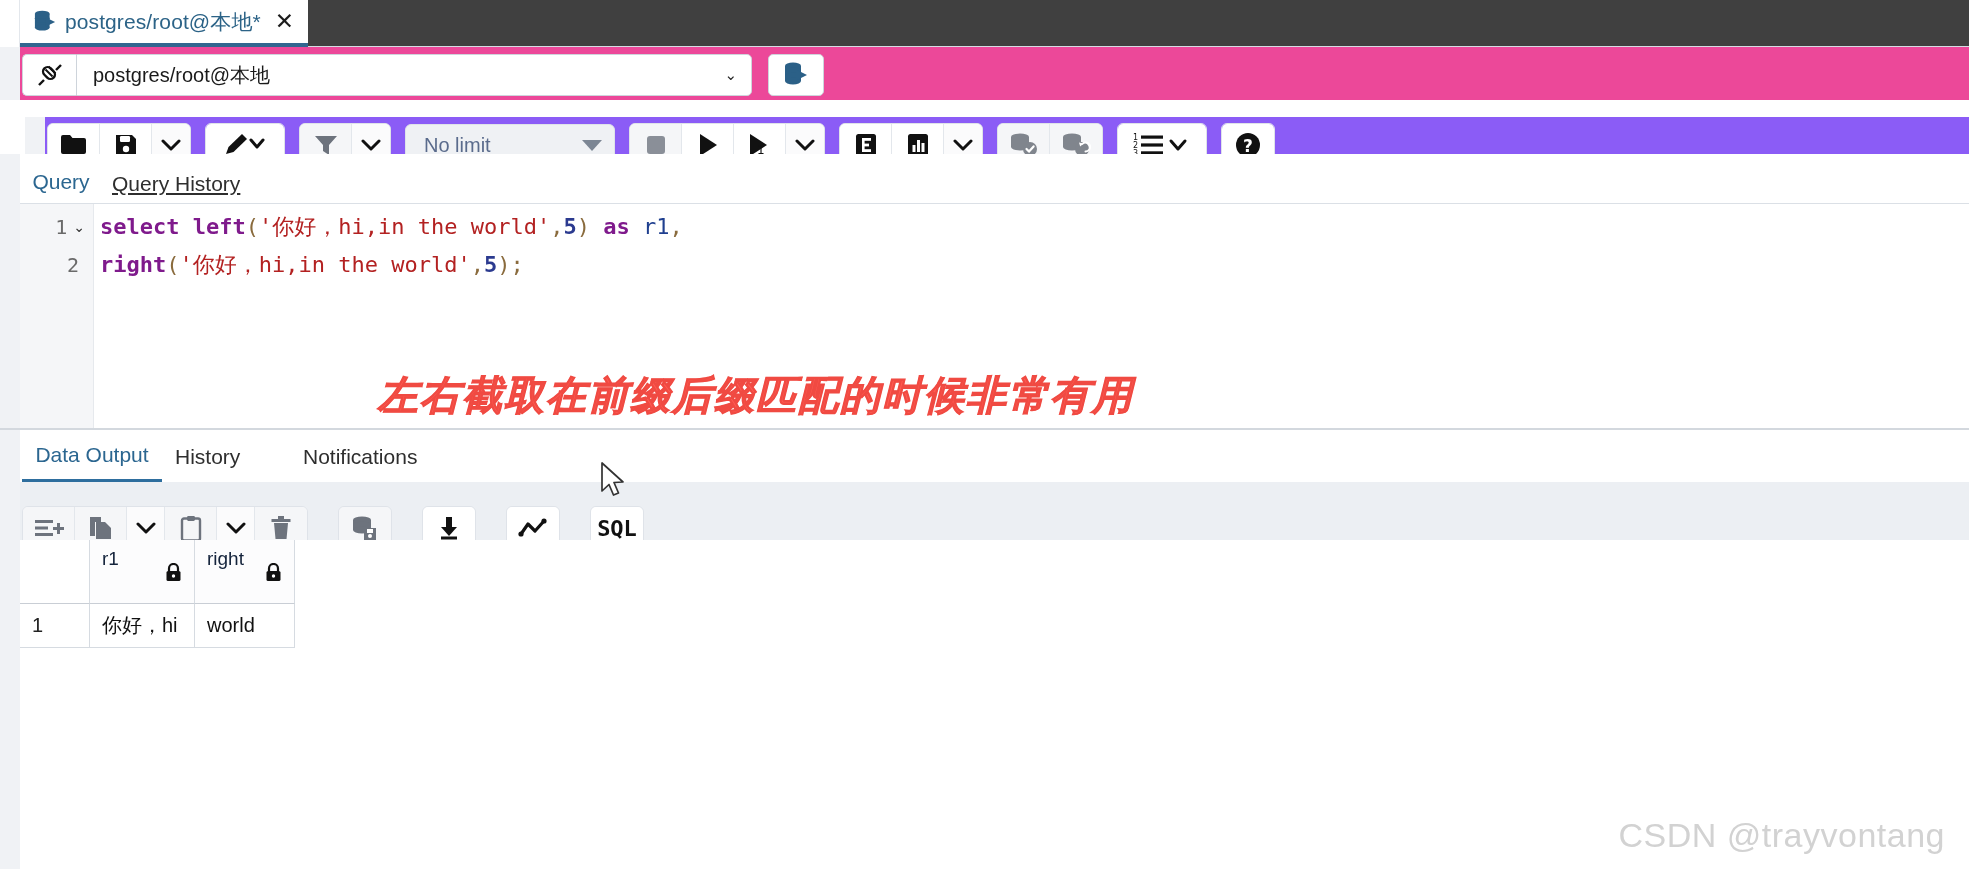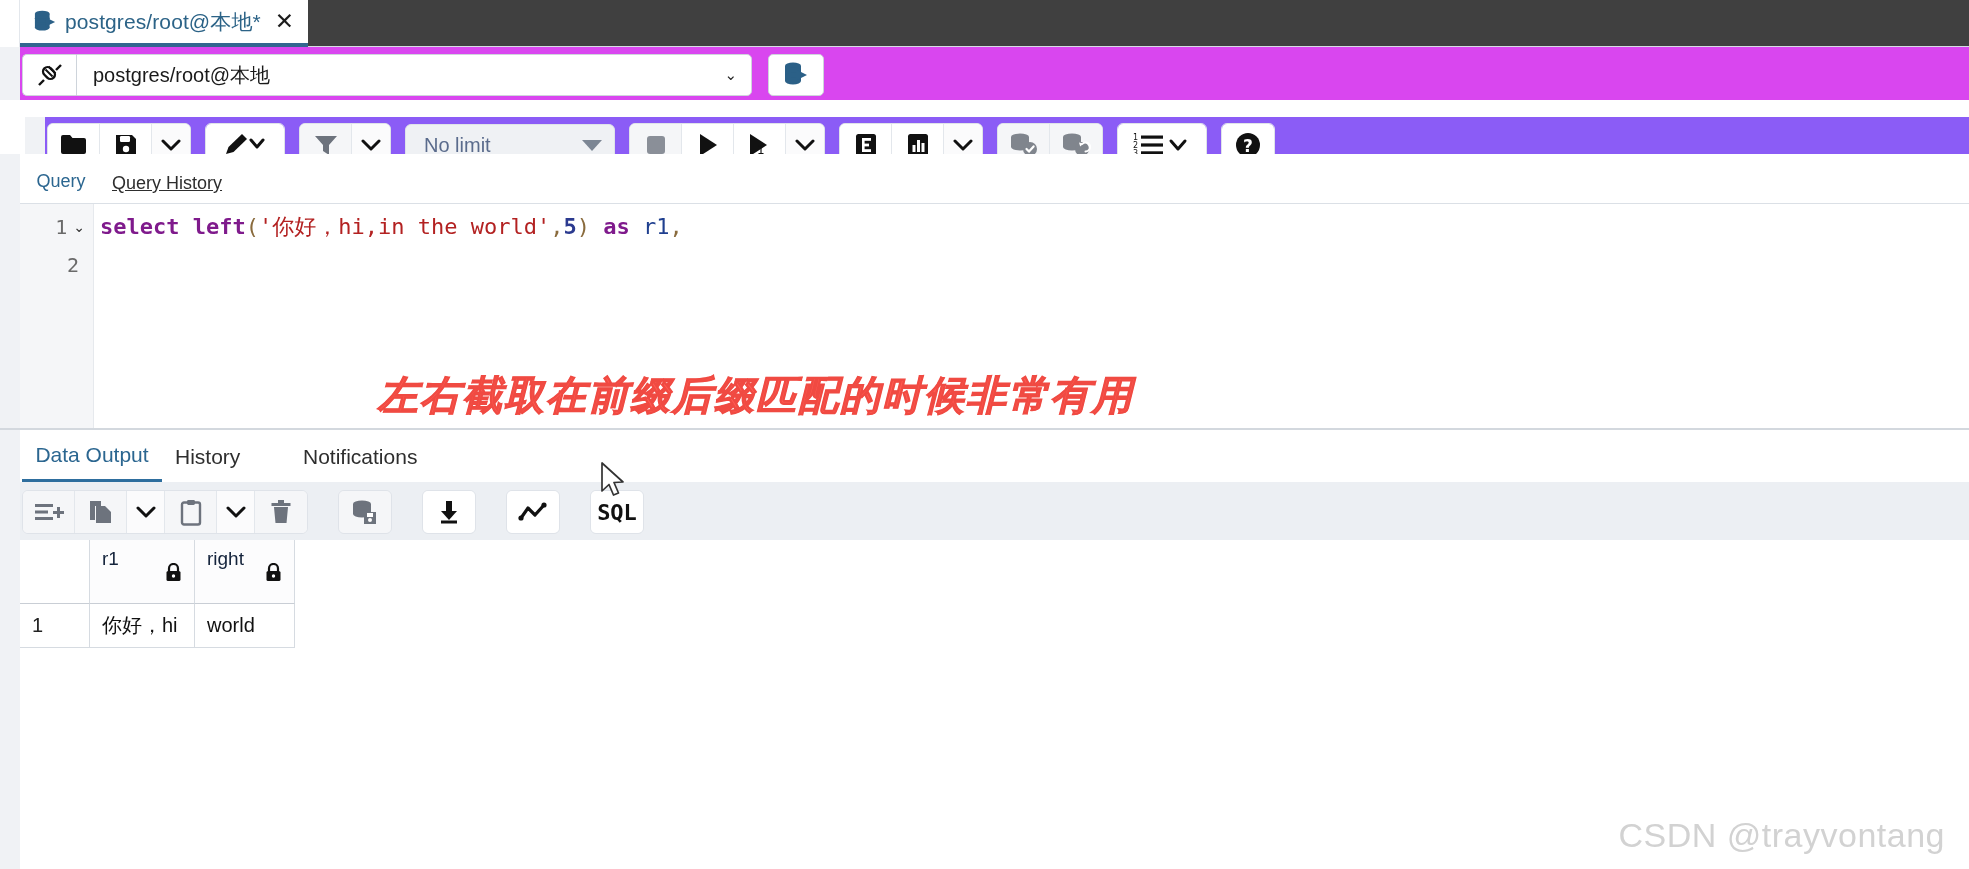--- a/index.html
+++ b/index.html
@@ -34,21 +34,21 @@
   }
   .wintab .xbtn {
     font-size: 23px; color: #1b1b1b; line-height: 1; margin-left: 5px;
     font-family: "DejaVu Sans", sans-serif;
   }
   .dbicon { width: 22px; height: 24px; display:block; }
 
   
   .connbar {
     position: absolute; left: 0; top: 47px; width: 1969px; height: 53px;
-    background: #d946ef;
+    background: #ec4899;
   }
   .connbar .lrail {
     position:absolute; left:0; top:0; width:20px; height:53px; background:#f0f2f5;
   }
   .conngroup {
     position: absolute; left: 22px; top: 7px; height: 42px;
     display: flex; align-items: stretch;
   }
   .conn-icon-btn {
     width: 54px; background: #ffffff;
@@ -100,21 +100,21 @@
   .caret-dn { width: 0;height:0;border-left:10px solid transparent;border-right:10px solid transparent;border-top:11px solid #7c8694; }
 
   
   .qtabs {
     position: absolute; left: 0; top: 154px; width: 1969px; height: 50px;
     background: #ffffff; border-bottom: 1px solid #dbe0e6;
   }
   .qtabs .rail { position:absolute; left:0;top:0;width:20px;height:50px;background:#f0f2f5; }
   .qtab {
     position: absolute; top: 0; height: 59px; display: flex; align-items: center;
-    font-size: 18px; color: #2e2e2e;
+    font-size: 21px; color: #2e2e2e;
   }
   .qtab.active { color: #2b6690; border-bottom: 4px solid #2e6e9e; }
 
   
   .editor {
     position: absolute; left: 0; top: 204px; width: 1969px; height: 225px;
     background: #ffffff;
   }
   .ed-rail { position:absolute; left:0;top:0;width:20px;height:225px;background:#f0f2f5; }
   .gutter {
@@ -161,21 +161,21 @@
     font-size: 21px; color: #2e2e2e;
   }
   .otab.active { color: #2b6690; border-bottom: 4px solid #2e6e9e; }
 
   
   .rtoolbar {
     position: absolute; left: 0; top: 482px; width: 1969px; height: 58px;
     background: #eceff3;
   }
   .rt-rail { position:absolute;left:0;top:0;width:20px;height:58px;background:#f0f2f5; }
-  .rt-inner { position:absolute; left:22px; top:8px; display:flex; align-items:center; gap:30px; }
+  .rt-inner { position:absolute; left:22px; top:24px; display:flex; align-items:center; gap:30px; }
 
   
   .grid {
     position: absolute; left: 0; top: 540px; width: 1969px; height: 329px;
     background: #ffffff;
   }
   .grid .rail { position:absolute;left:0;top:0;width:20px;height:329px;background:#f0f2f5; }
   .grid-head { position:absolute; left:20px; top:0; display:flex; height: 64px; }
   .hcell {
     border-right: 1px solid #d6dbe1; border-bottom: 1px solid #c9ced5;
@@ -428,20 +428,21 @@
       <span class="fold">⌄</span>
     </div>
     <div class="gline" style="top:42px;">
       <span>2</span>
       <span class="fold"></span>
     </div>
   </div>
 
   <div class="code" style="top:4px;"><span class="kw">select</span><span class="plain"> </span><span class="fn">left</span><span class="punc">(</span><span class="str">'你好，hi,in the world'</span><span class="punc">,</span><span class="num">5</span><span class="punc">)</span><span class="plain"> </span><span class="kw">as</span><span class="plain"> </span><span class="ident">r1</span><span class="punc">,</span></div>
 
+  <div class="code" style="top:42px;"><span class="fn">right</span><span class="punc">(</span><span class="str">'你好，hi,in the world'</span><span class="punc">,</span><span class="num">5</span><span class="punc">)</span><span class="punc">;</span></div>
 </div>
 
 <div class="annotation">左右截取在前缀后缀匹配的时候非常有用</div>
 <div class="sep-line"></div>
 
 <div class="otabs">
   <div class="rail"></div>
   <div class="otab active" style="left:22px;width:140px;justify-content:center;">
     <span>Data Output</span>
   </div>

